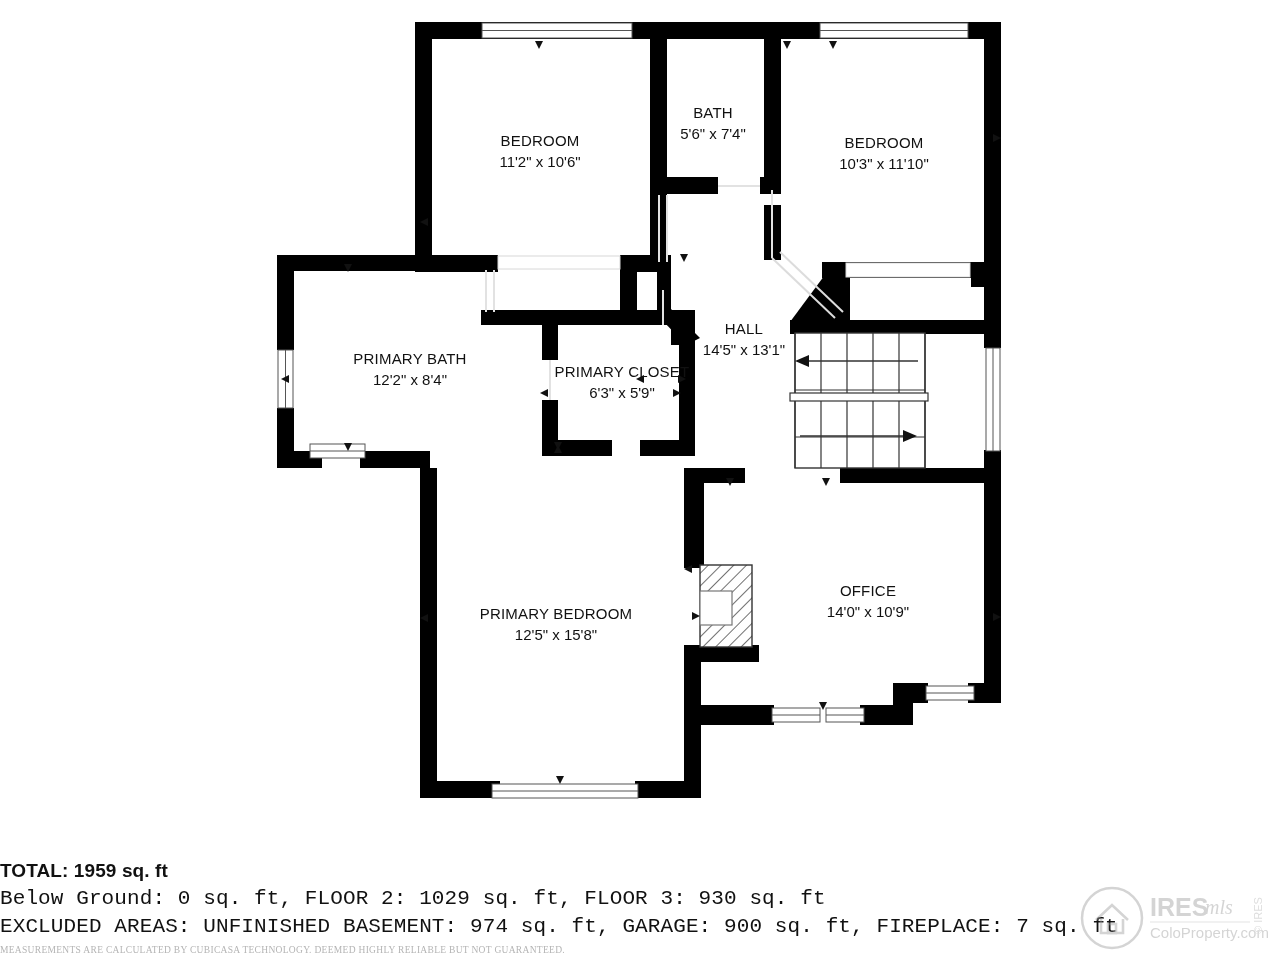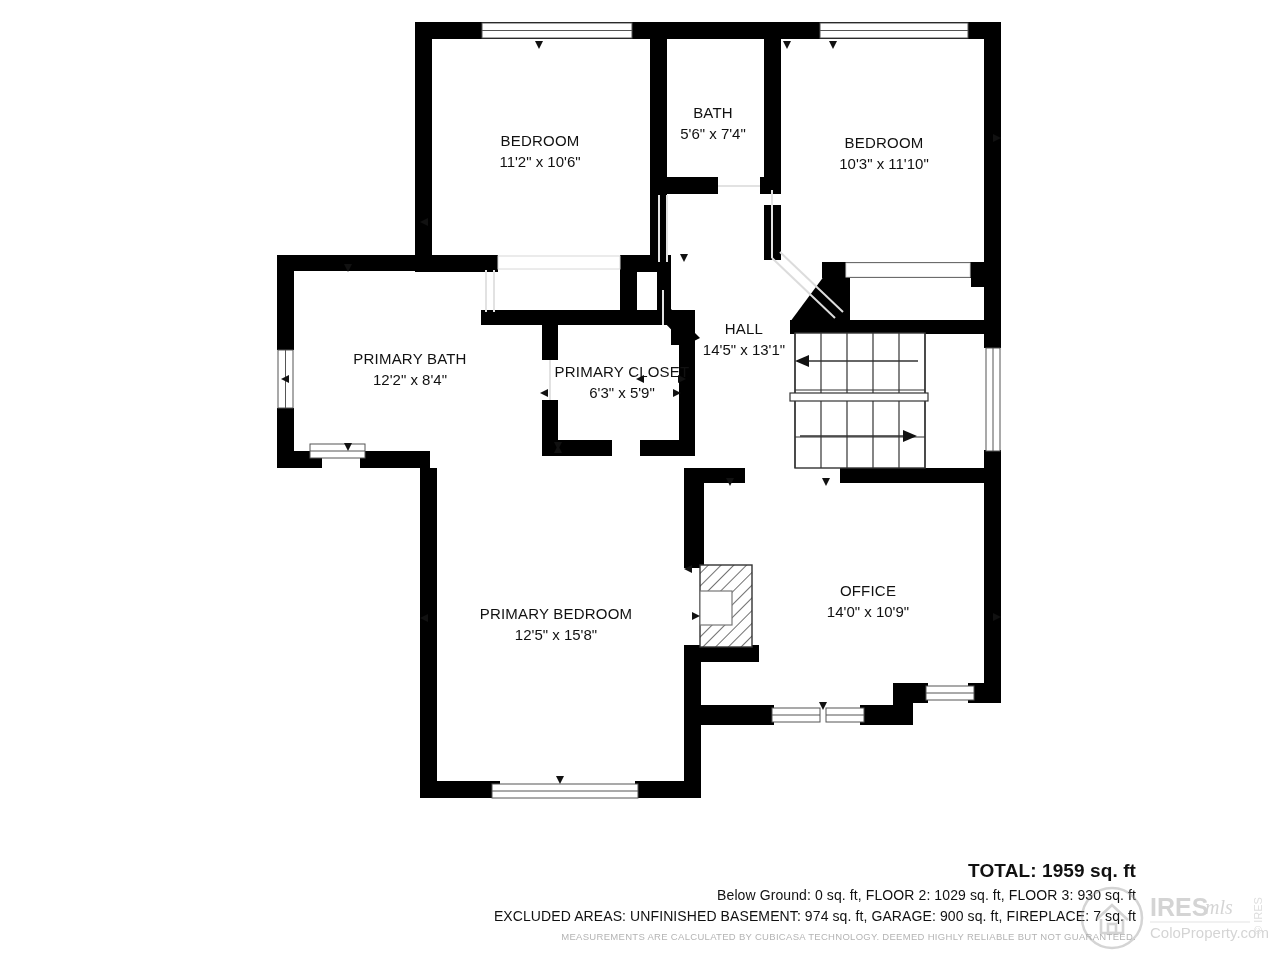--- a/index.html
+++ b/index.html
@@ -19,34 +19,34 @@
     text-anchor:middle;
     letter-spacing:0.2px;
   }
   .room-dims{
     font-family:"Liberation Sans", sans-serif;
     font-size:15px;
     fill:#111;
     text-anchor:middle;
   }
   #footer{
-    position:absolute;left:12px;top:845px;width:1124px;height:115px;
-    text-align:right;
+    position:absolute;left:0;top:845px;width:1124px;height:115px;
+    text-align:left;
   }
   .f-total{
     font-family:"Liberation Sans", sans-serif;
     font-weight:bold;font-size:19px;color:#111;
     margin:15px 0 0 0;letter-spacing:0.1px;
   }
   .f-line{
-    font-family:Liberation Sans, sans-serif;
-    font-size:14px;color:#111;margin:5px 0 0 0;letter-spacing:0.1px;
+    font-family:Liberation Mono, monospace;
+    font-size:21px;color:#111;margin:5px 0 0 0;letter-spacing:0.1px;
   }
   .f-disclaimer{
-    font-family:Liberation Sans, sans-serif;
+    font-family:Liberation Serif, serif;
     font-size:9.5px;color:#b4b4b4;margin:7px 0 0 0;letter-spacing:0.3px;
   }
   #logo{
     position:absolute;right:10px;bottom:8px;
     width:190px;height:68px;
     opacity:0.42;
   }
 </style>
 </head>
 <body>

